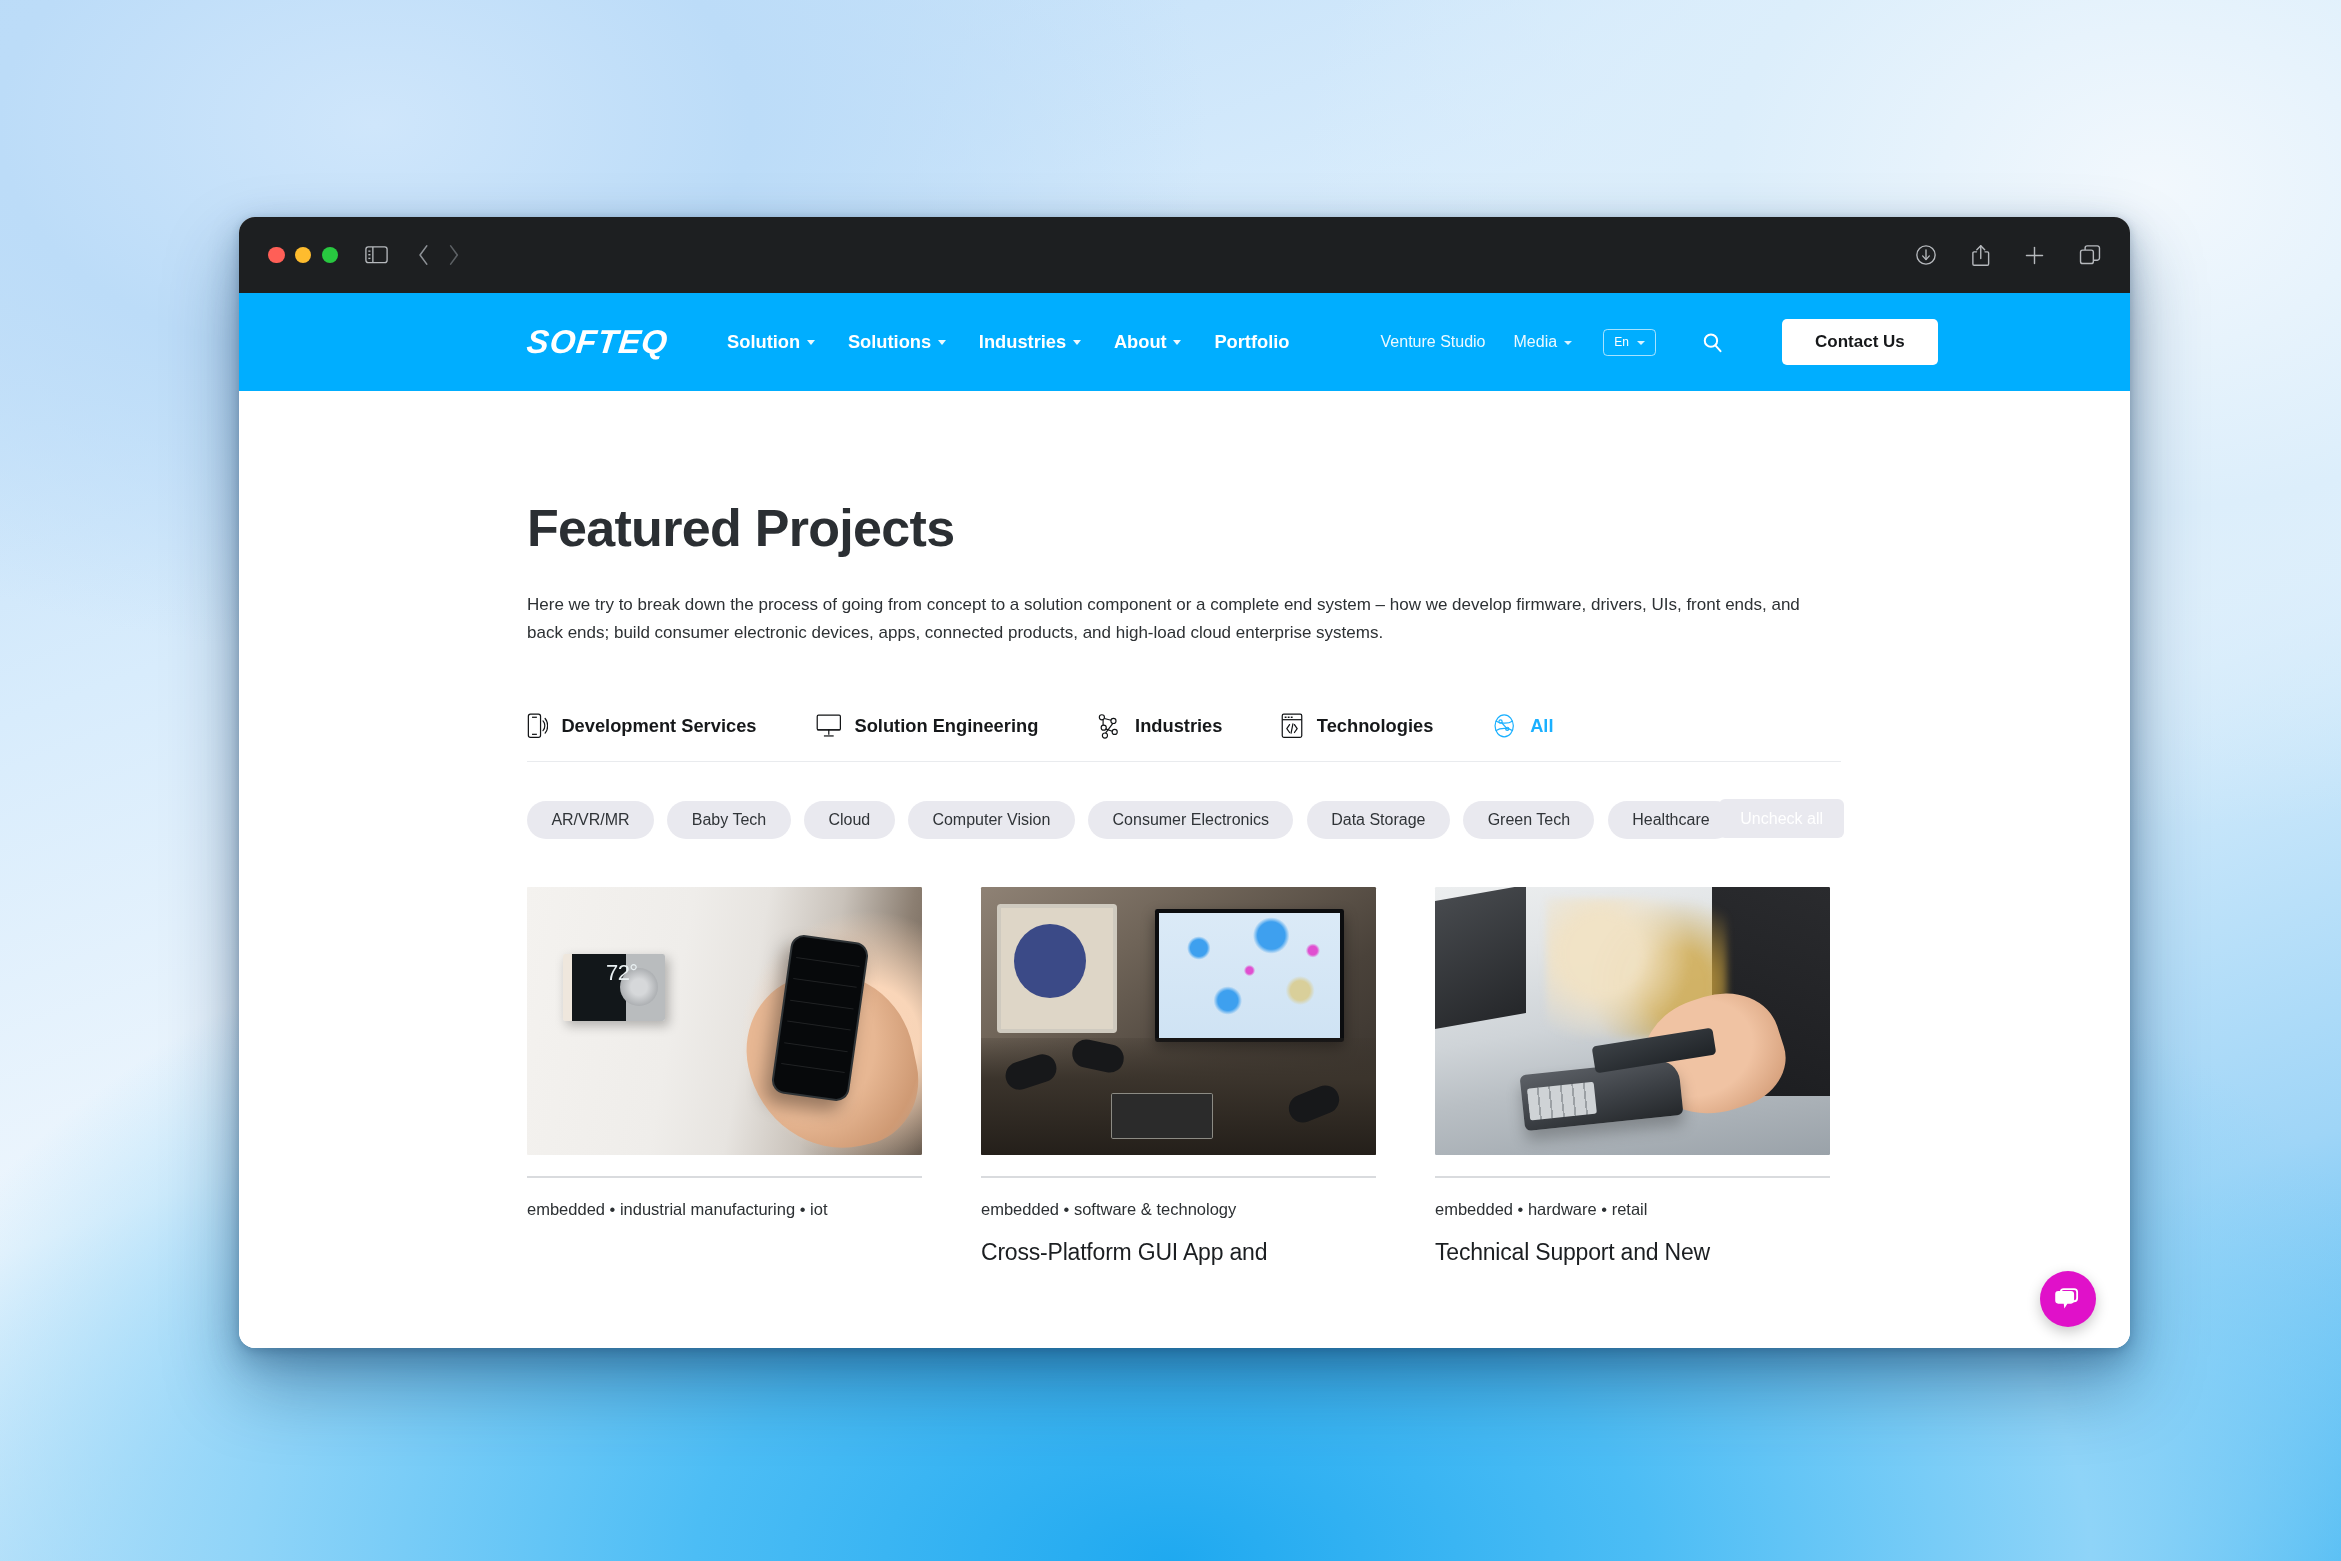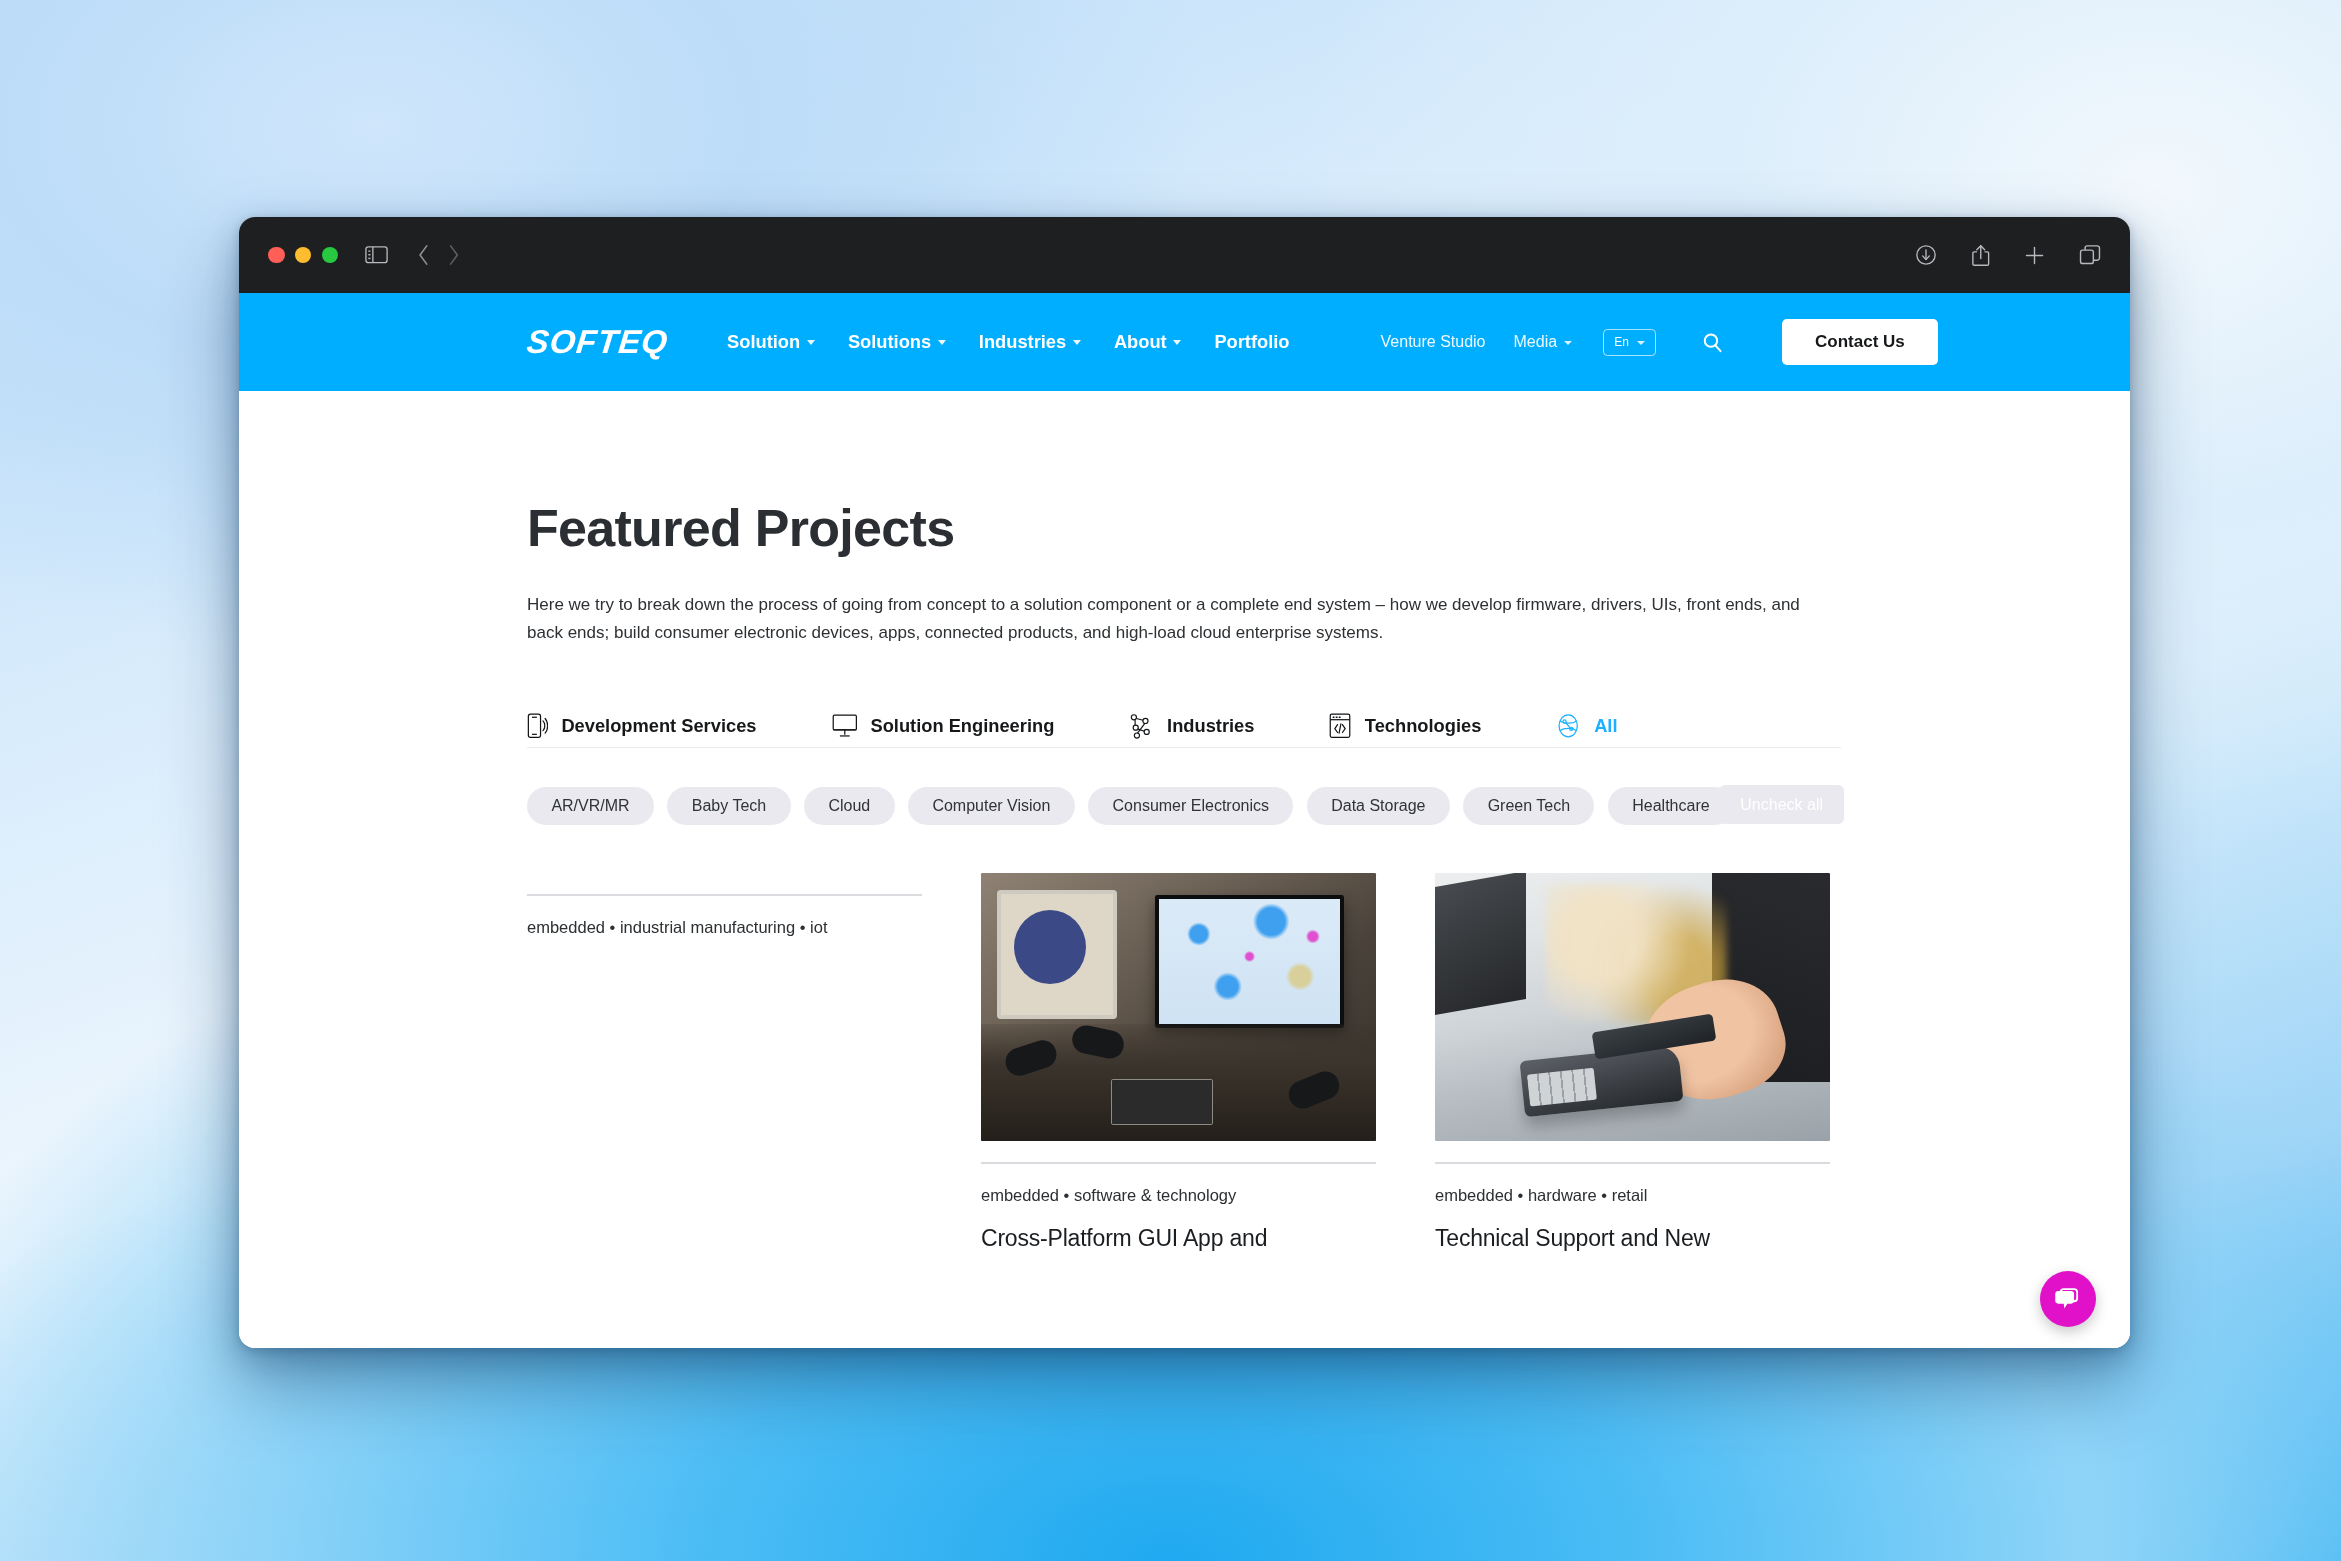--- a/index.html
+++ b/index.html
@@ -238,22 +238,22 @@
     max-width: 1281px;
     font-weight: 500;
   }
 
   
   #category-tabs {
     margin-top: 67px;
     display: flex;
     align-items: center;
     border-bottom: 1.8px solid #e9ebee;
-    padding-bottom: 8px;
-    gap: 16px;
+    padding-bottom: 22px;
+    gap: 0;
     max-width: 1314px;
   }
   .cat-tab {
     display: flex;
     align-items: center;
     gap: 13.4px;
     cursor: pointer;
     padding-right: 59px;
   }
   .cat-tab:last-child { padding-right: 0; }
@@ -705,20 +705,35 @@
           <button class="chip">Data Storage</button>
           <button class="chip">Green Tech</button>
           <button class="chip">Healthcare</button>
         </div>
         <button id="uncheck-all">Uncheck all</button>
       </div>
 
       <div id="project-grid">
 
         <div class="project-card">
+          <div class="card-image img-thermostat">
+            <div class="th-device">
+              <div class="th-dial"></div>
+            </div>
+            <div class="th-temp">72°</div>
+            <div class="th-hand"></div>
+            <div class="th-phone">
+              <div class="row"></div>
+                <div class="row"></div>
+                <div class="row"></div>
+              <div class="row"></div>
+                <div class="row"></div>
+                <div class="row"></div>
+            </div>
+          </div>
           <div class="card-rule"></div>
           <div class="card-tags">embedded • industrial manufacturing • iot</div>
           <div class="card-title"></div>
         </div>
 
         <div class="project-card">
           <div class="card-image img-bridge">
             <div class="br-radar"></div>
             <div class="br-screen">
               <div class="br-chart"></div>

